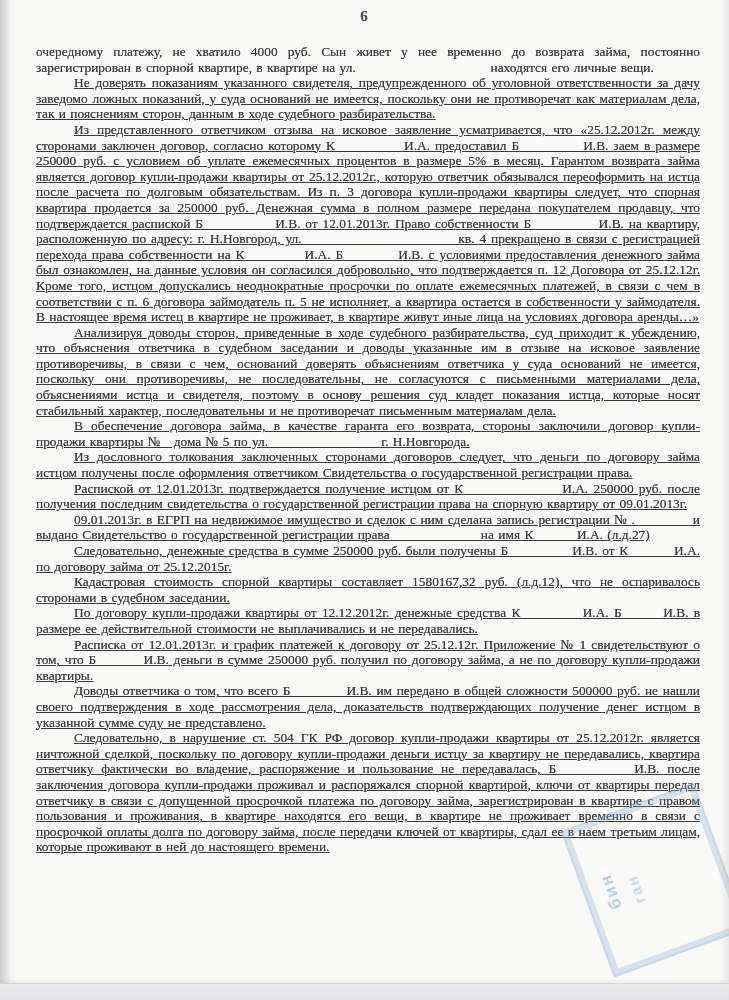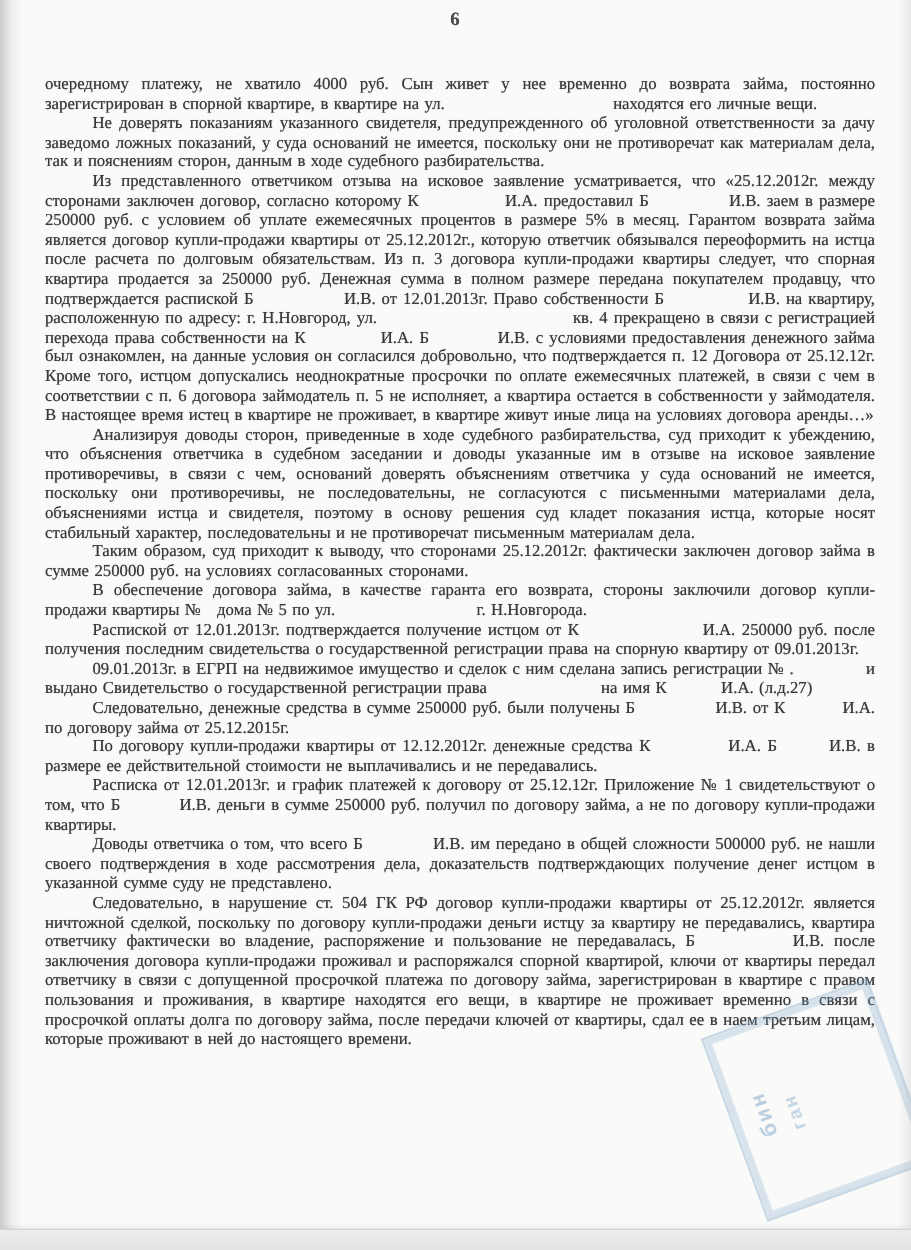--- a/index.html
+++ b/index.html
@@ -39,32 +39,32 @@
     pointer-events:none;
   }
   .page-number{
     position:absolute;top:8px;left:0;width:729px;
     text-align:center;
     font-size:15px;font-weight:bold;color:#4a4a50;
     letter-spacing:1px;
     text-shadow:0 0 .5px rgba(74,74,80,.6);
   }
   .doc-body{
-    position:absolute;top:44px;left:36px;width:664px;margin-top:15px;
+    position:absolute;top:44px;left:36px;width:664px;
   }
   .para{
     margin:0;
     font-size:13.4px;
     line-height:15.6px;
     color:var(--ink);
     text-align:justify;
     text-shadow:0 0 .55px rgba(58,58,62,.72);
     word-spacing:1px;
   }
-  .para.indent{text-indent:38px;}
+  .para.indent{text-indent:38px;text-decoration:underline;}
   
   .stamp{
     position:absolute;left:583px;top:802px;width:138px;height:152px;
     transform:rotate(-20deg);
     border:2px solid rgba(126,166,201,.42);
     box-shadow:inset 0 0 0 3px rgba(250,250,249,.0), inset 0 0 0 4px rgba(126,166,201,.28);
     filter:blur(.4px);
     pointer-events:none;
   }
   .stamp-inner{
@@ -92,25 +92,26 @@
 
 <div class="page">
 
   <div class="page-number">6</div>
 
   <div class="doc-body">
       <p class="para">очередному платежу, не хватило 4000 руб.  Сын живет у нее временно до возврата займа, постоянно зарегистрирован в спорной квартире, в квартире на ул.&nbsp;&nbsp;&nbsp;&nbsp;&nbsp;&nbsp;&nbsp;&nbsp;&nbsp;&nbsp;&nbsp;&nbsp;&nbsp;&nbsp;&nbsp;&nbsp;&nbsp;&nbsp;&nbsp;&nbsp;&nbsp;&nbsp;&nbsp;&nbsp;&nbsp;&nbsp;&nbsp;&nbsp;&nbsp;&nbsp; находятся его личные вещи.</p>
       <p class="para indent">Не доверять показаниям указанного свидетеля, предупрежденного об уголовной ответственности за дачу заведомо ложных показаний,  у суда оснований не имеется, поскольку они не противоречат как материалам дела, так и пояснениям сторон, данным в ходе судебного разбирательства.</p>
       <p class="para indent">Из представленного ответчиком отзыва на исковое заявление усматривается, что «25.12.2012г. между сторонами заключен договор, согласно которому К&nbsp;&nbsp;&nbsp;&nbsp;&nbsp;&nbsp;&nbsp;&nbsp;&nbsp;&nbsp;&nbsp;&nbsp;&nbsp;&nbsp;И.А. предоставил Б&nbsp;&nbsp;&nbsp;&nbsp;&nbsp;&nbsp;&nbsp;&nbsp;&nbsp;&nbsp;&nbsp;&nbsp;&nbsp;И.В. заем в размере 250000 руб. с условием об уплате ежемесячных процентов в размере 5% в месяц. Гарантом возврата займа является договор купли-продажи квартиры от 25.12.2012г., которую ответчик обязывался переоформить на истца после расчета по долговым обязательствам. Из п. 3 договора купли-продажи квартиры следует, что спорная квартира продается за 250000 руб. Денежная сумма в полном размере передана покупателем продавцу, что подтверждается распиской Б&nbsp;&nbsp;&nbsp;&nbsp;&nbsp;&nbsp;&nbsp;&nbsp;&nbsp;&nbsp;&nbsp;&nbsp;&nbsp;&nbsp;&nbsp;И.В. от 12.01.2013г. Право собственности Б&nbsp;&nbsp;&nbsp;&nbsp;&nbsp;&nbsp;&nbsp;&nbsp;&nbsp;&nbsp;&nbsp;&nbsp;&nbsp;&nbsp;И.В. на квартиру, расположенную по адресу: г. Н.Новгород, ул.&nbsp;&nbsp;&nbsp;&nbsp;&nbsp;&nbsp;&nbsp;&nbsp;&nbsp;&nbsp;&nbsp;&nbsp;&nbsp;&nbsp;&nbsp;&nbsp;&nbsp;&nbsp;&nbsp;&nbsp;&nbsp;&nbsp;&nbsp;&nbsp;&nbsp;&nbsp;&nbsp;&nbsp;&nbsp;&nbsp;&nbsp;&nbsp;кв. 4 прекращено в связи с регистрацией перехода права собственности на К&nbsp;&nbsp;&nbsp;&nbsp;&nbsp;&nbsp;&nbsp;&nbsp;&nbsp;&nbsp;&nbsp;&nbsp;И.А. Б&nbsp;&nbsp;&nbsp;&nbsp;&nbsp;&nbsp;&nbsp;&nbsp;&nbsp;&nbsp;&nbsp;И.В. с условиями предоставления денежного займа был ознакомлен, на данные условия он согласился добровольно, что подтверждается п. 12 Договора от 25.12.12г. Кроме того, истцом допускались неоднократные просрочки по оплате ежемесячных платежей, в связи с чем в соответствии с п. 6 договора займодатель п. 5 не исполняет, а квартира остается в собственности у займодателя. В настоящее время истец в квартире не проживает, в квартире живут иные лица на условиях договора аренды…»</p>
       <p class="para indent">Анализируя доводы сторон, приведенные в ходе судебного разбирательства, суд приходит к убеждению, что объяснения ответчика в судебном заседании и доводы указанные им в отзыве на исковое заявление противоречивы, в связи с чем, оснований доверять объяснениям ответчика  у суда оснований не имеется, поскольку они противоречивы, не последовательны, не согласуются с письменными материалами дела, объяснениями истца и свидетеля, поэтому в основу решения суд кладет показания истца, которые носят стабильный характер, последовательны и не противоречат письменным материалам дела.</p>
-      <p class="para indent">Таким образом, суд приходит к выводу, что сторонами  25.12.2012г. фактически заключен договор займа в сумме 250000 руб. на условиях согласованных сторонами.</p>
       <p class="para indent">В обеспечение договора займа, в качестве гаранта его возврата, стороны заключили договор купли-продажи квартиры №&nbsp;&nbsp;&nbsp;дома № 5 по ул.&nbsp;&nbsp;&nbsp;&nbsp;&nbsp;&nbsp;&nbsp;&nbsp;&nbsp;&nbsp;&nbsp;&nbsp;&nbsp;&nbsp;&nbsp;&nbsp;&nbsp;&nbsp;&nbsp;&nbsp;&nbsp;&nbsp;&nbsp;&nbsp;&nbsp;&nbsp;г. Н.Новгорода.</p>
+      <p class="para indent">Из дословного толкования заключенных сторонами договоров следует, что деньги по договору займа истцом получены после оформления ответчиком Свидетельства о государственной регистрации права.</p>
       <p class="para indent">Распиской от 12.01.2013г. подтверждается получение истцом от К&nbsp;&nbsp;&nbsp;&nbsp;&nbsp;&nbsp;&nbsp;&nbsp;&nbsp;&nbsp;&nbsp;&nbsp;&nbsp;&nbsp;&nbsp;&nbsp;&nbsp;&nbsp;&nbsp;И.А. 250000 руб. после получения последним свидетельства о государственной регистрации права на спорную квартиру от 09.01.2013г.</p>
       <p class="para indent">09.01.2013г. в ЕГРП на недвижимое имущество и сделок с ним  сделана запись регистрации № .&nbsp;&nbsp;&nbsp;&nbsp;&nbsp;&nbsp;&nbsp;&nbsp;&nbsp;&nbsp;&nbsp;&nbsp;&nbsp;и выдано Свидетельство о государственной регистрации права&nbsp;&nbsp;&nbsp;&nbsp;&nbsp;&nbsp;&nbsp;&nbsp;&nbsp;&nbsp;&nbsp;&nbsp;&nbsp;&nbsp;&nbsp;&nbsp;&nbsp;&nbsp;&nbsp;&nbsp;&nbsp;на имя К&nbsp;&nbsp;&nbsp;&nbsp;&nbsp;&nbsp;&nbsp;&nbsp;&nbsp;&nbsp;И.А. (л.д.27)</p>
       <p class="para indent">Следовательно, денежные средства в сумме 250000 руб. были получены Б&nbsp;&nbsp;&nbsp;&nbsp;&nbsp;&nbsp;&nbsp;&nbsp;&nbsp;&nbsp;&nbsp;&nbsp;&nbsp;&nbsp;И.В. от К&nbsp;&nbsp;&nbsp;&nbsp;&nbsp;&nbsp;&nbsp;&nbsp;&nbsp;&nbsp;И.А. по договору займа от 25.12.2015г.</p>
+      <p class="para indent">Кадастровая стоимость спорной квартиры составляет  1580167,32 руб. (л.д.12), что не оспаривалось сторонами в судебном заседании.</p>
       <p class="para indent">По договору купли-продажи квартиры от 12.12.2012г. денежные средства К&nbsp;&nbsp;&nbsp;&nbsp;&nbsp;&nbsp;&nbsp;&nbsp;&nbsp;&nbsp;&nbsp;&nbsp;И.А. Б&nbsp;&nbsp;&nbsp;&nbsp;&nbsp;&nbsp;&nbsp;&nbsp;И.В. в размере ее действительной стоимости не выплачивались и не передавались.</p>
       <p class="para indent">Расписка от 12.01.2013г. и график платежей к договору от 25.12.12г. Приложение № 1 свидетельствуют о том, что Б&nbsp;&nbsp;&nbsp;&nbsp;&nbsp;&nbsp;&nbsp;&nbsp;&nbsp;&nbsp;И.В. деньги в сумме 250000 руб. получил по договору займа, а не по договору купли-продажи квартиры.</p>
       <p class="para indent">Доводы ответчика о том, что всего Б&nbsp;&nbsp;&nbsp;&nbsp;&nbsp;&nbsp;&nbsp;&nbsp;&nbsp;&nbsp;&nbsp;&nbsp;И.В. им передано в общей сложности 500000 руб. не нашли своего подтверждения в ходе рассмотрения дела, доказательств  подтверждающих получение денег истцом в указанной сумме суду не представлено.</p>
       <p class="para indent">Следовательно,  в нарушение ст. 504 ГК РФ договор купли-продажи квартиры от 25.12.2012г. является ничтожной сделкой, поскольку по договору купли-продажи деньги истцу за квартиру не передавались,  квартира ответчику фактически во владение, распоряжение и пользование  не передавалась, Б&nbsp;&nbsp;&nbsp;&nbsp;&nbsp;&nbsp;&nbsp;&nbsp;&nbsp;&nbsp;И.В. после заключения договора купли-продажи проживал и распоряжался  спорной квартирой, ключи от квартиры передал ответчику в связи с допущенной просрочкой платежа по договору займа, зарегистрирован в квартире с правом пользования и проживания, в квартире находятся его вещи, в квартире не проживает временно в связи с просрочкой оплаты долга по договору займа, после передачи ключей от квартиры, сдал ее в наем третьим лицам, которые проживают в ней до настоящего времени.</p>
     </div>
 
   <div class="stamp">
     <div class="stamp-inner"></div>
     <div class="wm-text">
         <span class="wm-frag">бин</span>

